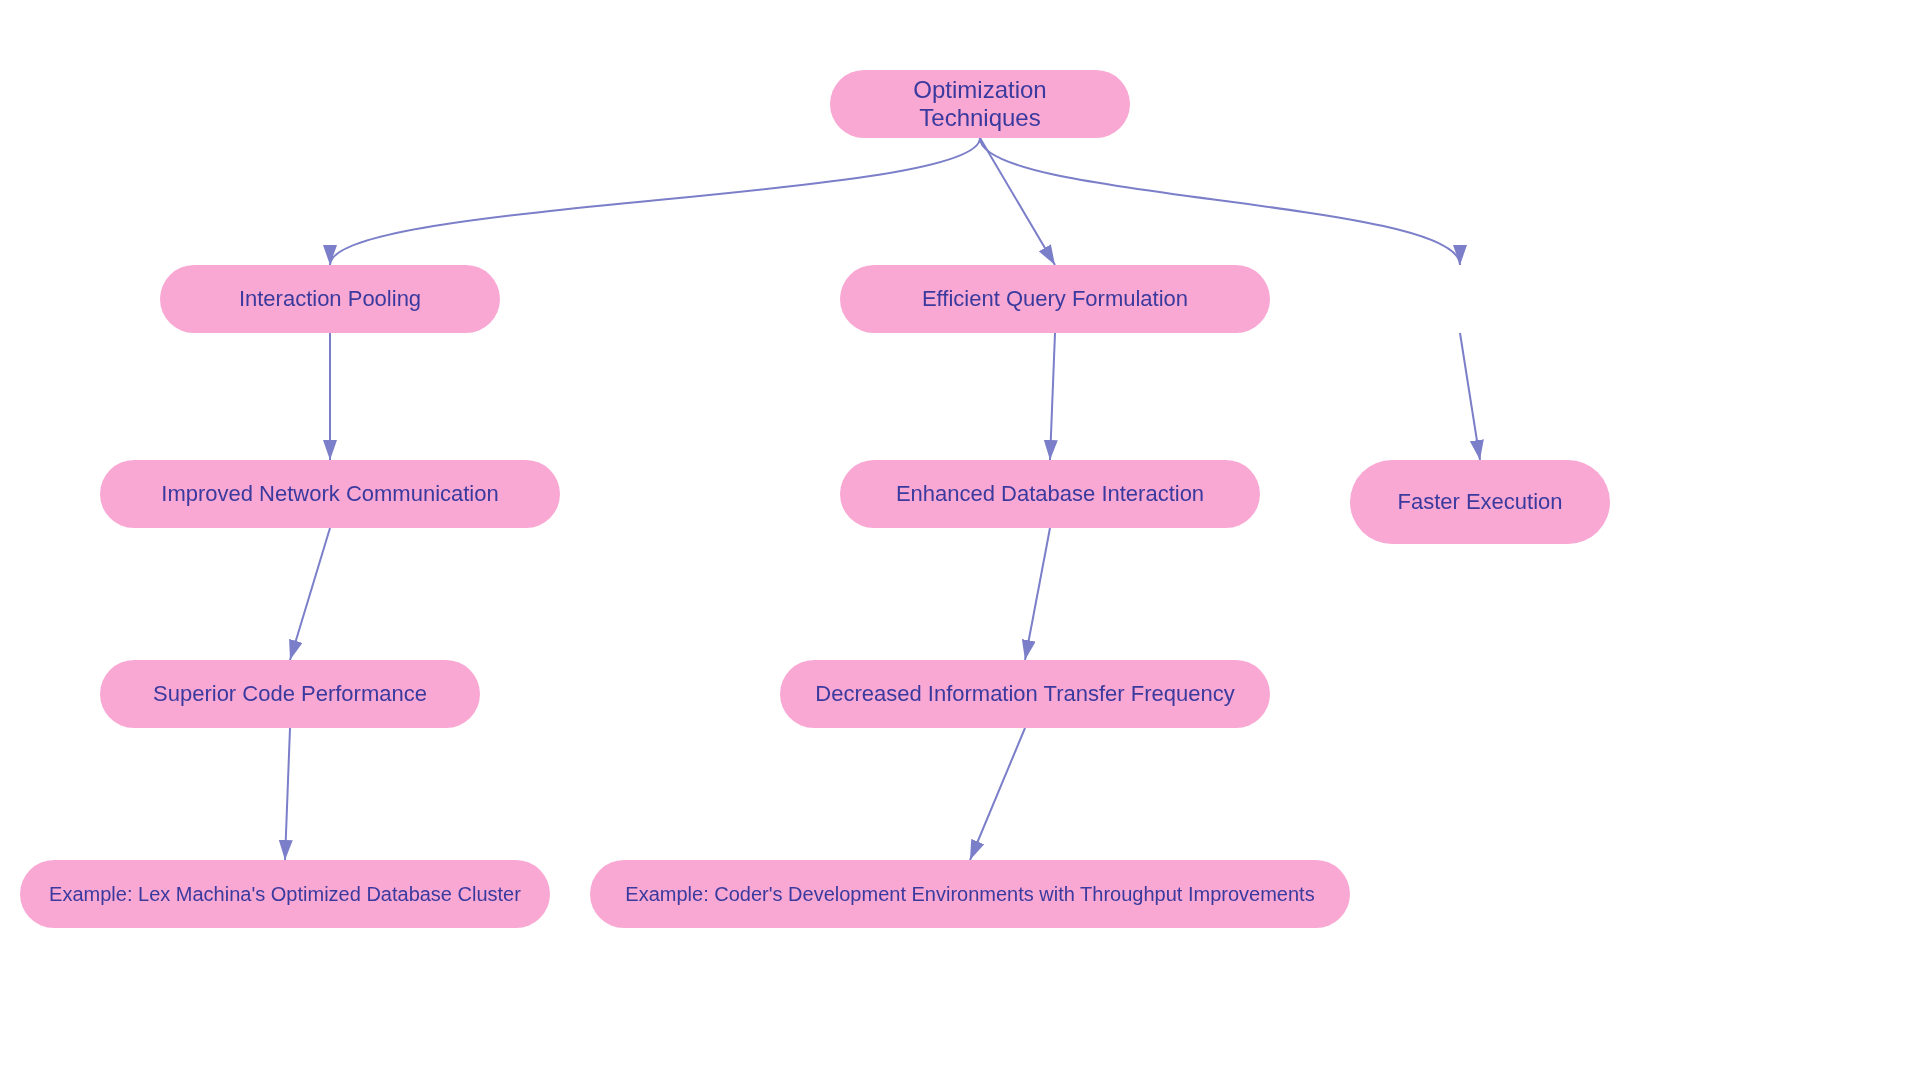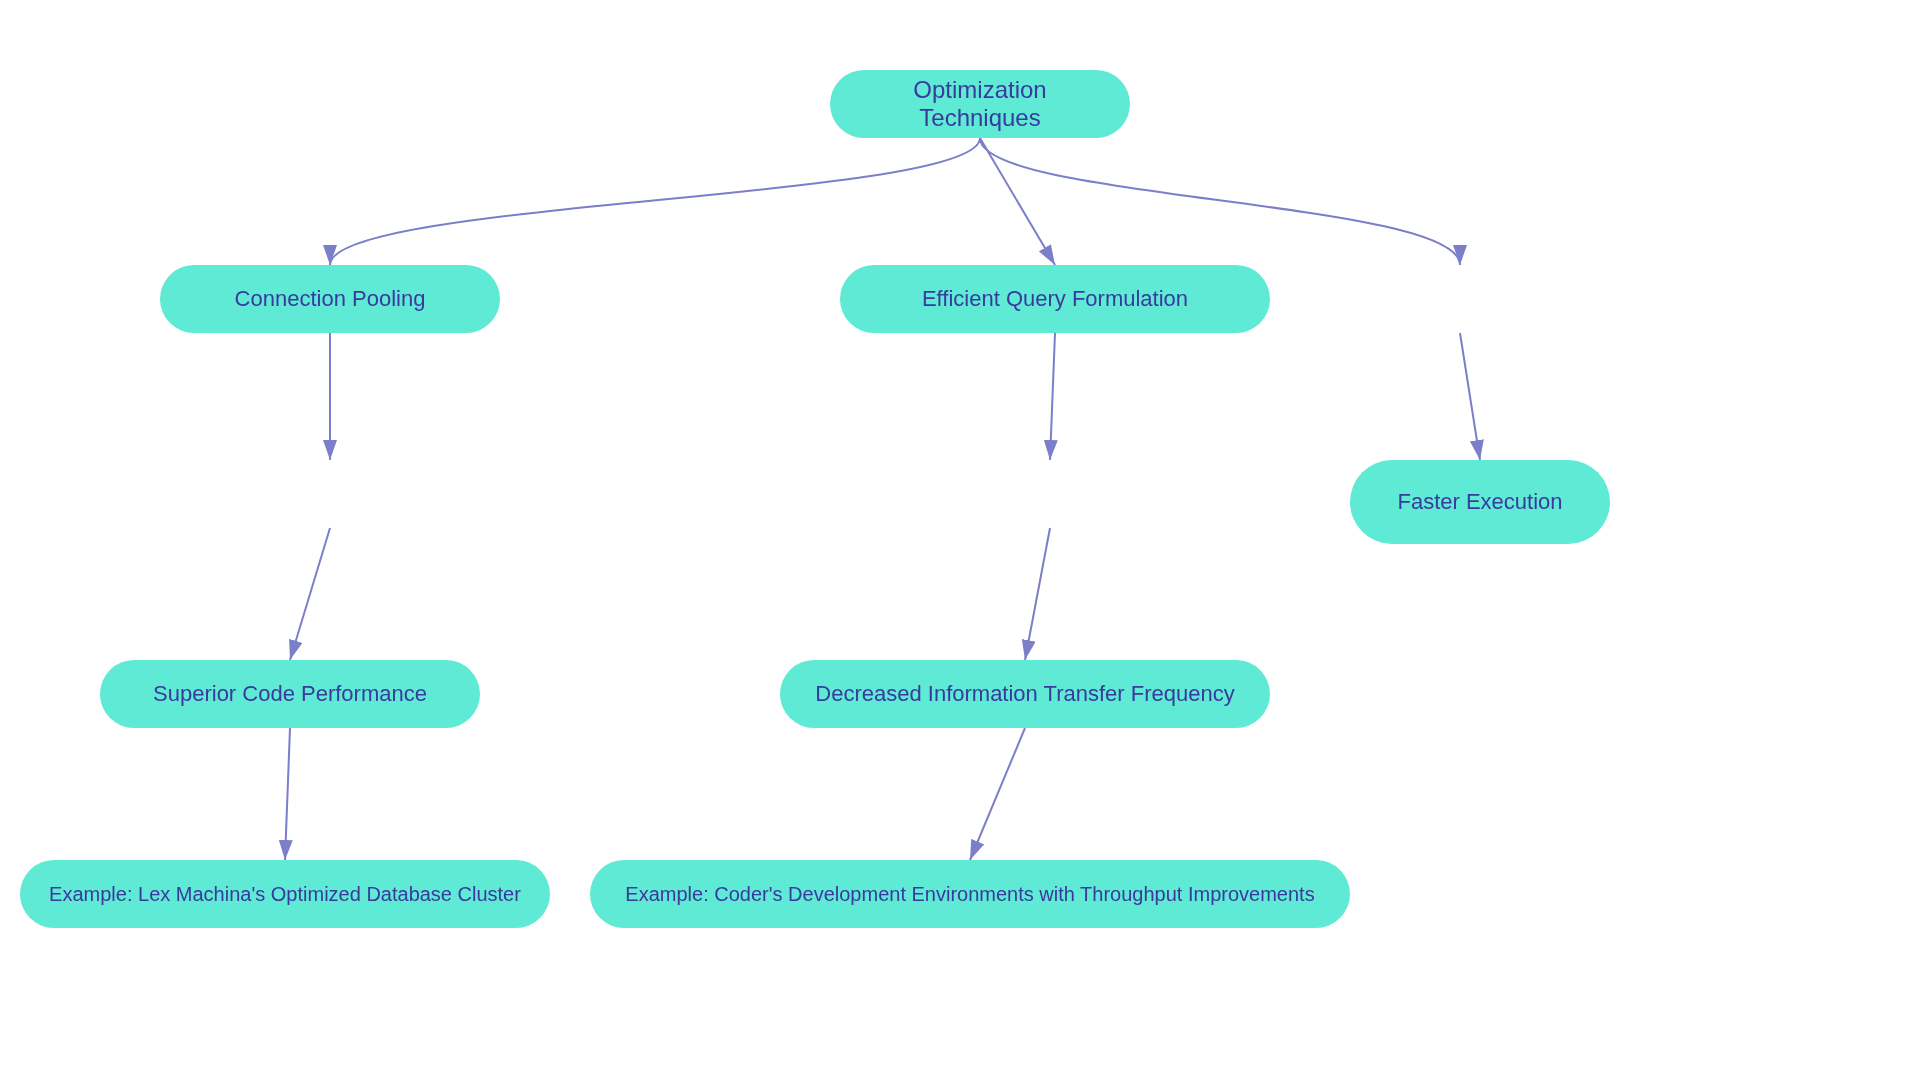--- a/index.html
+++ b/index.html
@@ -21,21 +21,21 @@
     svg.connectors {
       position: absolute;
       top: 0; left: 0;
       width: 100%;
       height: 100%;
       pointer-events: none;
     }
 
     .node {
       position: absolute;
-      background: #5eead4;
+      background: #f9a8d4;
       border-radius: 50px;
       display: flex;
       align-items: center;
       justify-content: center;
       text-align: center;
       color: #3a3a9e;
       font-size: 22px;
       font-weight: 400;
       padding: 5px 28px;
     }
@@ -158,29 +158,35 @@
     <line x1="1025" y1="728" x2="970" y2="860" stroke="#7b7ec8" stroke-width="2" marker-end="url(#arrowhead)"></line>
 
     <line x1="1460" y1="333" x2="1480" y2="460" stroke="#7b7ec8" stroke-width="2" marker-end="url(#arrowhead)"></line>
   </svg>
 
   <div class="node node-root">
     <span>Optimization Techniques</span>
   </div>
 
   <div class="node node-connection-pooling">
-    <span>Connection Pooling</span>
+    <span>Interaction Pooling</span>
   </div>
 
   <div class="node node-efficient-query">
     <span>Efficient Query Formulation</span>
   </div>
 
 
-
+  <div class="node node-improved-network">
+    <span>Improved Network Communication</span>
+  </div>
+
+  <div class="node node-enhanced-db">
+    <span>Enhanced Database Interaction</span>
+  </div>
 
   <div class="node node-faster-exec">
     <span>Faster Execution</span>
   </div>
 
   <div class="node node-superior-code">
     <span>Superior Code Performance</span>
   </div>
 
   <div class="node node-decreased-info">

